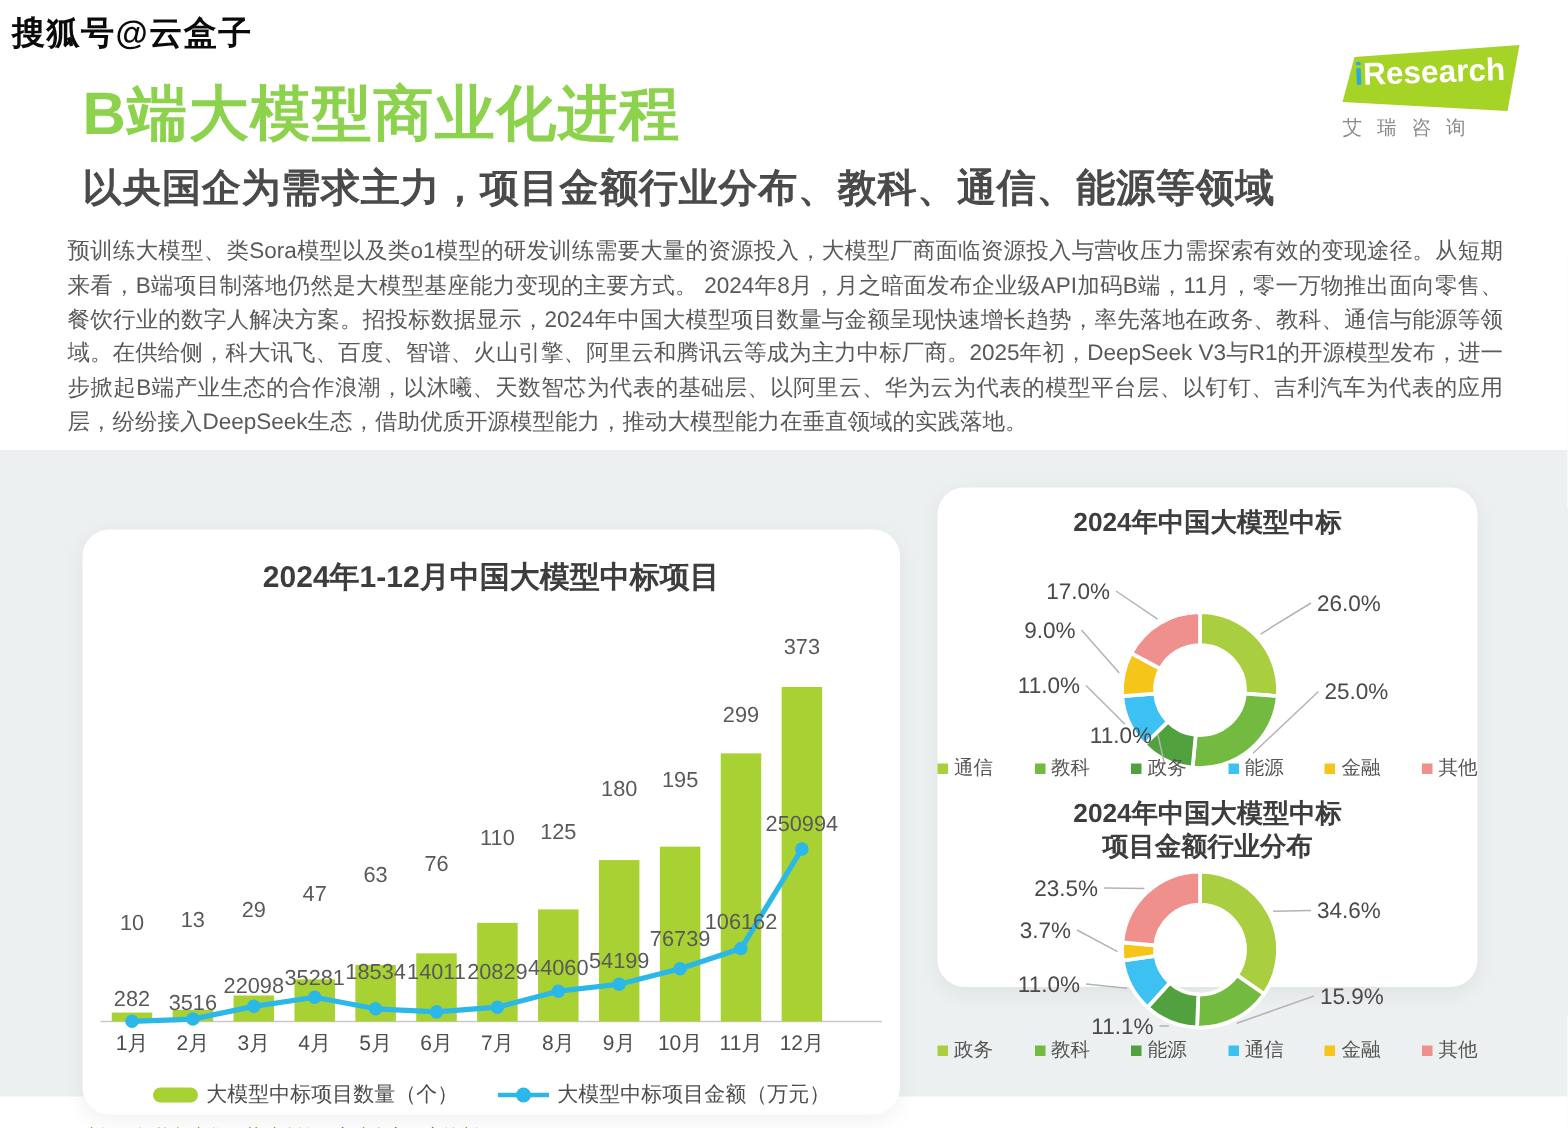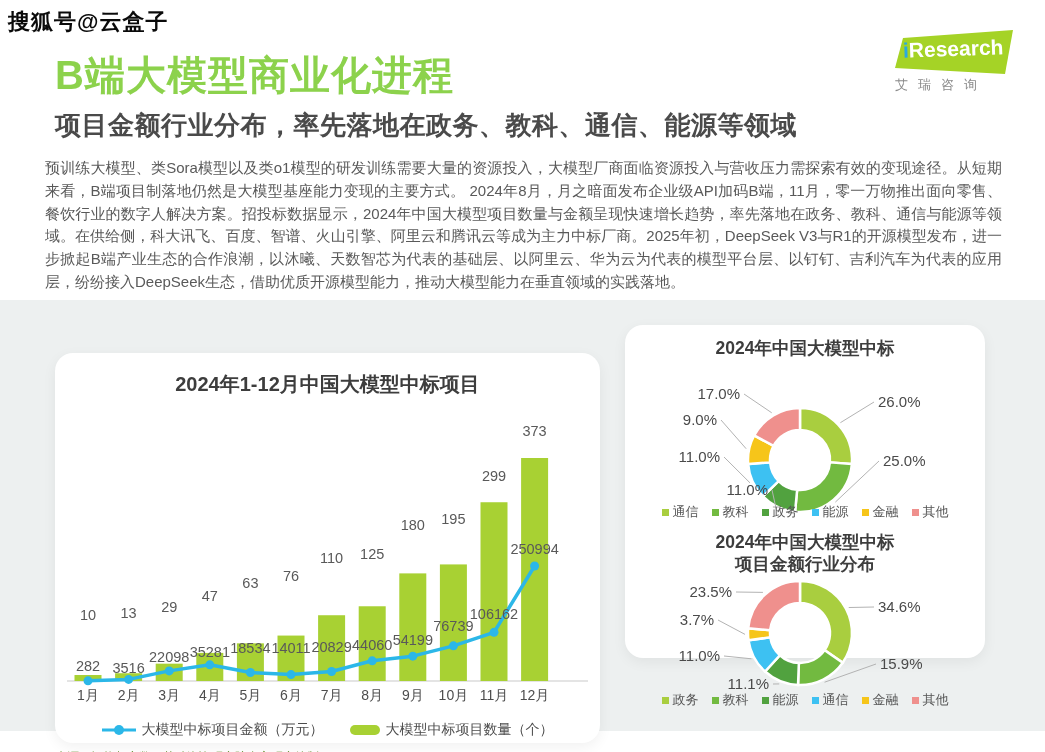--- a/index.html
+++ b/index.html
@@ -30,21 +30,21 @@
   .combo-svg { position:absolute; left:0; top:52px; }
 
   .combo-legend { position:absolute; left:0; top:368px; width:100%; display:flex; justify-content:center; align-items:center; gap:26px; font-size:14px; color:#4d4d4d; }
   .combo-legend .item { display:flex; align-items:center; gap:6px; }
   .swatch-bar { display:inline-block; width:30px; height:10px; border-radius:5px; }
 
   .donut-title { position:absolute; left:0; width:100%; text-align:center; font-size:17.5px; font-weight:bold; color:#3d3d3d; line-height:22px; }
   .donut-title-1 { top:12px; }
   .donut-title-2 { top:206px; }
   .donut-svg { position:absolute; left:0; top:0; }
-  .donut-legend { position:absolute; left:0; width:100%; display:flex; justify-content:center; align-items:center; gap:13px; font-size:13px; color:#555; }
+  .donut-legend { position:absolute; left:0; width:100%; display:flex; justify-content:space-between; align-items:center; gap:13px; font-size:13px; color:#555; }
   .donut-legend-1 { top:178px; }
   .donut-legend-2 { top:366px; }
   .donut-legend .item { display:flex; align-items:center; gap:4px; }
   .sw { display:inline-block; width:7px; height:7px; }
 
   .source { position:absolute; left:55px; top:733px; font-size:12px; color:#4d7c0f;margin-top:16px; }
 </style>
 </head>
 <body>
 
@@ -55,21 +55,21 @@
   <div class="title">B端大模型商业化进程</div>
 
   <div class="logo">
     <svg class="logo-shape" width="122" height="46">
       <polygon points="10,8 120,0 112,44 2,38" fill="#a5d326"></polygon>
     </svg>
     <div class="logo-text"><span class="logo-i" style="color: rgb(42, 169, 224);">i</span><span class="logo-rest">Research</span></div>
     <div class="logo-caption">艾瑞咨询</div>
   </div>
 
-  <div class="subtitle">项目金额行业分布，率先落地在政务、教科、通信、能源等领域</div>
+  <div class="subtitle">以央国企为需求主力，项目金额行业分布、教科、通信、能源等领域</div>
 
   <div class="paragraph">预训练大模型、类Sora模型以及类o1模型的研发训练需要大量的资源投入，大模型厂商面临资源投入与营收压力需探索有效的变现途径。从短期来看，B端项目制落地仍然是大模型基座能力变现的主要方式。 2024年8月，月之暗面发布企业级API加码B端，11月，零一万物推出面向零售、餐饮行业的数字人解决方案。招投标数据显示，2024年中国大模型项目数量与金额呈现快速增长趋势，率先落地在政务、教科、通信与能源等领域。在供给侧，科大讯飞、百度、智谱、火山引擎、阿里云和腾讯云等成为主力中标厂商。2025年初，DeepSeek V3与R1的开源模型发布，进一步掀起B端产业生态的合作浪潮，以沐曦、天数智芯为代表的基础层、以阿里云、华为云为代表的模型平台层、以钉钉、吉利汽车为代表的应用层，纷纷接入DeepSeek生态，借助优质开源模型能力，推动大模型能力在垂直领域的实践落地。</div>
 
   <div class="charts-bg"></div>
 
   <div class="card card-left">
     <div class="combo-title">2024年1-12月中国大模型中标项目</div>
     <svg id="combo-svg" class="combo-svg" width="545" height="310" viewBox="0 0 545 310">
         <line x1="12" y1="276" x2="533" y2="276" stroke="#c9c9c9" stroke-width="1"></line>
         <g>
@@ -139,29 +139,29 @@
           <text x="276.6" y="295">7月</text>
           <text x="317.2" y="295">8月</text>
           <text x="357.8" y="295">9月</text>
           <text x="398.40000000000003" y="295">10月</text>
           <text x="439" y="295">11月</text>
           <text x="479.6" y="295">12月</text>
         </g>
       </svg>
     <div id="combo-legend" class="combo-legend">
         <span class="item">
+          <span class="swatch-bar" style="background: rgb(168, 209, 51);"></span>
+          <span>大模型中标项目数量（个）</span>
+        </span>
+        <span class="item">
           <svg width="34" height="12">
             <line x1="0" y1="6" x2="34" y2="6" stroke="#2bb7e8" stroke-width="3"></line>
             <circle cx="17" cy="6" r="5" fill="#2bb7e8"></circle>
           </svg>
           <span>大模型中标项目金额（万元）</span>
-        </span>
-        <span class="item">
-          <span class="swatch-bar" style="background: rgb(168, 209, 51);"></span>
-          <span>大模型中标项目数量（个）</span>
         </span>
       </div>
   </div>
 
   <div class="card card-right">
     <div class="donut-title donut-title-1">
       <div>2024年中国大模型中标</div>
     </div>
     <div class="donut-title donut-title-2">
       <div>2024年中国大模型中标</div>

